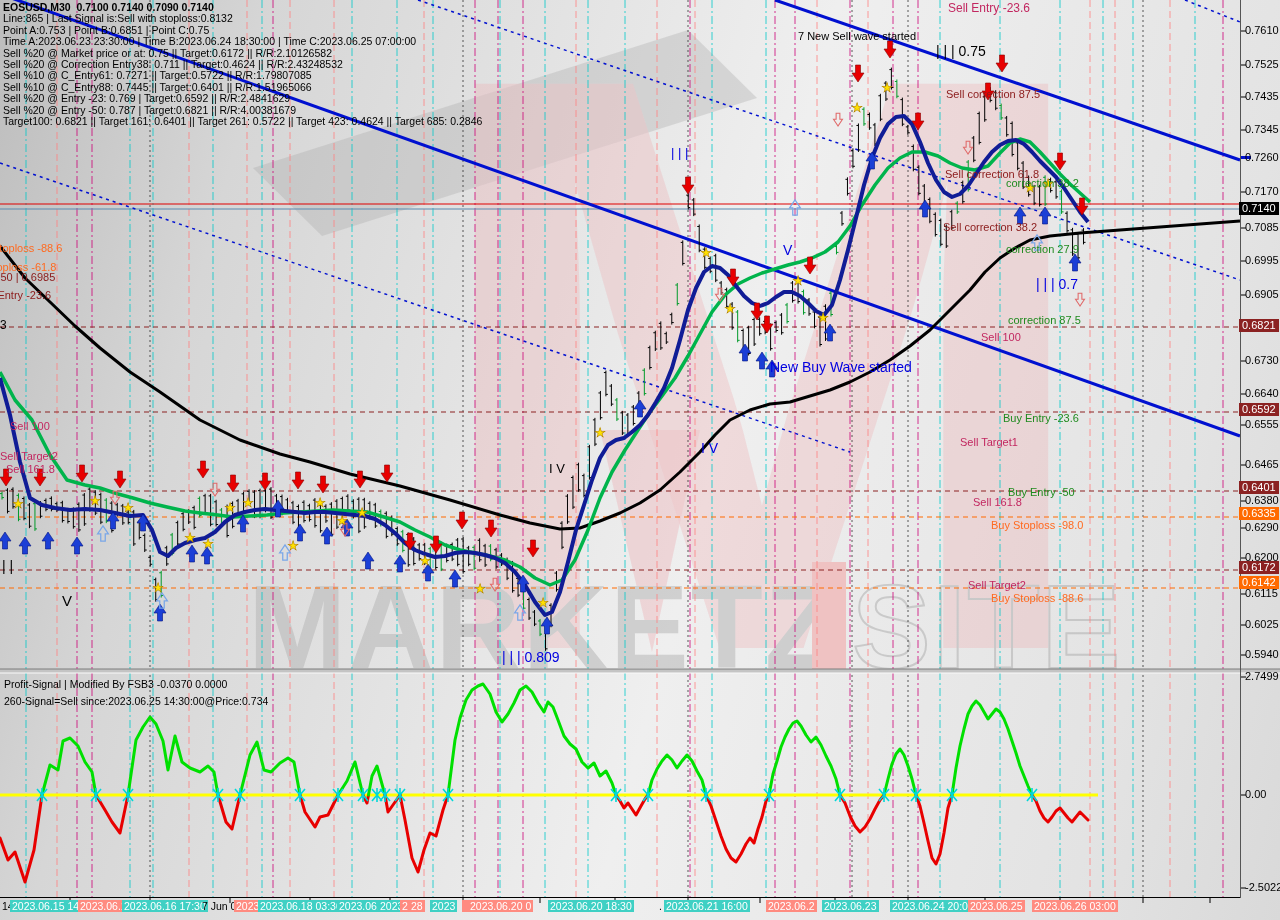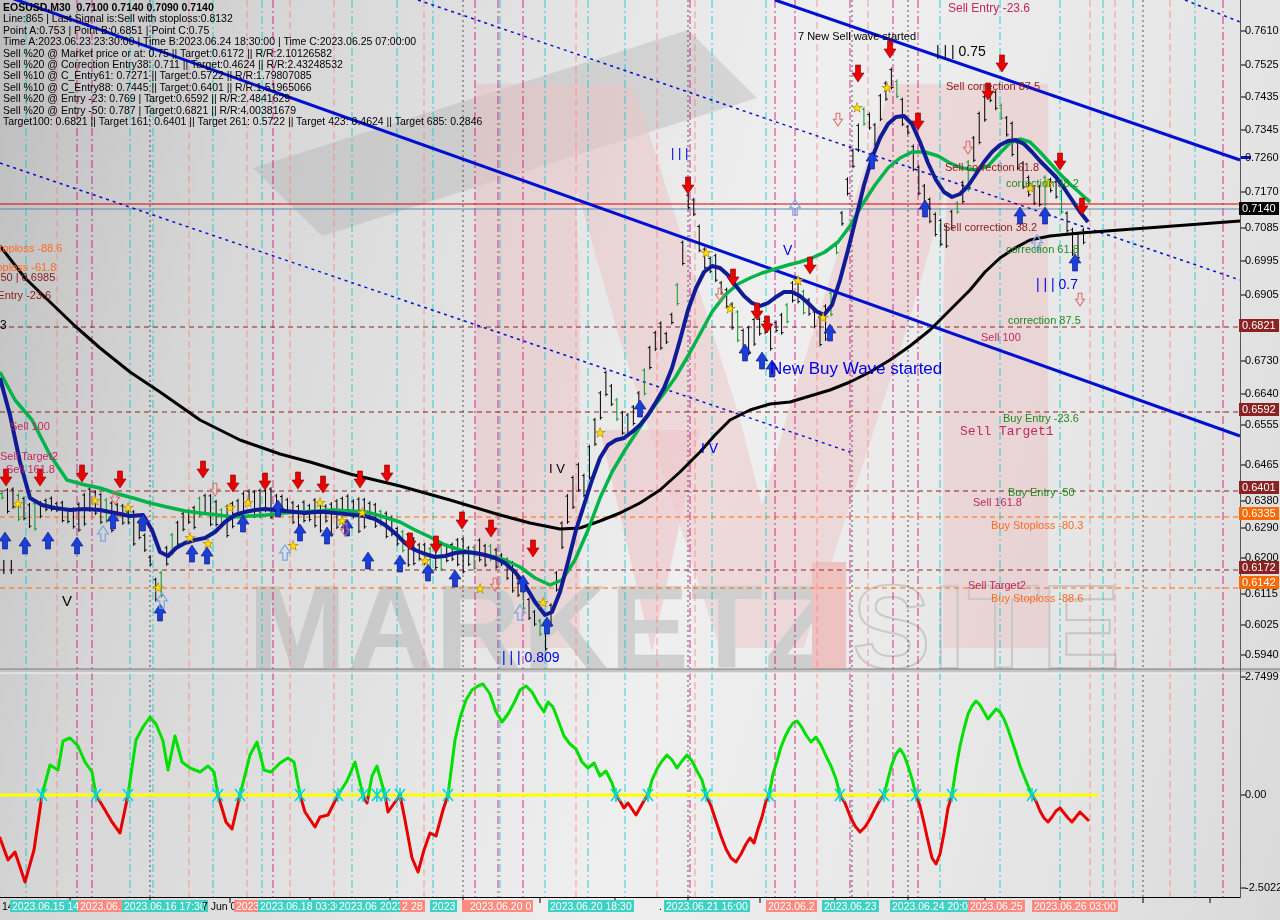--- a/index.html
+++ b/index.html
@@ -953,49 +953,49 @@
         <line x1="1060" y1="898" x2="1060" y2="903" stroke="#000" stroke-width="1"></line>
         <line x1="1143" y1="898" x2="1143" y2="903" stroke="#000" stroke-width="1"></line>
         <line x1="1210" y1="898" x2="1210" y2="903" stroke="#000" stroke-width="1"></line>
       </g>
     </svg>
   <div id="info"><div class="b">EOSUSD,M30  0.7100 0.7140 0.7090 0.7140</div><div>Line:865 | Last Signal is:Sell with stoploss:0.8132</div><div>Point A:0.753 | Point B:0.6851 | Point C:0.75</div><div>Time A:2023.06.23 23:30:00 | Time B:2023.06.24 18:30:00 | Time C:2023.06.25 07:00:00</div><div>Sell %20 @ Market price or at: 0.75 || Target:0.6172 || R/R:2.10126582</div><div>Sell %20 @ Correction Entry38: 0.711 || Target:0.4624 || R/R:2.43248532</div><div>Sell %10 @ C_Entry61: 0.7271 || Target:0.5722 || R/R:1.79807085</div><div>Sell %10 @ C_Entry88: 0.7445 || Target:0.6401 || R/R:1.51965066</div><div>Sell %20 @ Entry -23: 0.769 | Target:0.6592 || R/R:2.4841629</div><div>Sell %20 @ Entry -50: 0.787 | Target:0.6821 || R/R:4.00381679</div><div>Target100: 0.6821 || Target 161: 0.6401 || Target 261: 0.5722 || Target 423: 0.4624 || Target 685: 0.2846</div></div>
   <div id="annos">
       <div class="anno" style="left: 798px; top: 30px; color: rgb(0, 0, 0); font-size: 11px;">7 New Sell wave started</div>
       <div class="anno" style="left: 936px; top: 43px; color: rgb(0, 0, 0); font-size: 14px;">| | | 0.75</div>
       <div class="anno" style="left: 948px; top: 1px; color: rgb(194, 39, 96); font-size: 12px;">Sell Entry -23.6</div>
-      <div class="anno" style="left: 946px; top: 80px; color: rgb(139, 26, 26); font-size: 11px;">Sell correction 87.5</div>
-      <div class="anno" style="left: 945px; top: 161px; color: rgb(139, 26, 26); font-size: 11px;">Sell correction 61.8</div>
+      <div class="anno" style="left: 946px; top: 88px; color: rgb(139, 26, 26); font-size: 11px;">Sell correction 87.5</div>
+      <div class="anno" style="left: 945px; top: 168px; color: rgb(139, 26, 26); font-size: 11px;">Sell correction 61.8</div>
       <div class="anno" style="left: 1006px; top: 177px; color: rgb(31, 139, 31); font-size: 11px;">correction 38.2</div>
       <div class="anno" style="left: 943px; top: 221px; color: rgb(139, 26, 26); font-size: 11px;">Sell correction 38.2</div>
-      <div class="anno" style="left: 1006px; top: 243px; color: rgb(31, 139, 31); font-size: 11px;">correction 61.8</div>
+      <div class="anno" style="left: 1006px; top: 243px; color: rgb(31, 139, 31); font-size: 11px;">correction 27.9</div>
       <div class="anno" style="left: 1036px; top: 276px; color: rgb(0, 0, 224); font-size: 14px;">| | | 0.7</div>
       <div class="anno" style="left: 1008px; top: 314px; color: rgb(31, 139, 31); font-size: 11px;">correction 87.5</div>
       <div class="anno" style="left: 981px; top: 331px; color: rgb(194, 39, 96); font-size: 11px;">Sell 100</div>
       <div class="anno" style="left: 1003px; top: 412px; color: rgb(31, 139, 31); font-size: 11px;">Buy Entry -23.6</div>
-      <div class="anno" style="left: 960px; top: 424px; color: rgb(194, 39, 96); font-size: 13px; font-family: Liberation Mono, monospace;">Sell Target1</div>
+      <div class="anno" style="left: 960px; top: 436px; color: rgb(194, 39, 96); font-size: 11px;">Sell Target1</div>
       <div class="anno" style="left: 1008px; top: 486px; color: rgb(31, 139, 31); font-size: 11px;">Buy Entry -50</div>
       <div class="anno" style="left: 973px; top: 496px; color: rgb(194, 39, 96); font-size: 11px;">Sell 161.8</div>
-      <div class="anno" style="left: 991px; top: 519px; color: rgb(255, 106, 32); font-size: 11px;">Buy Stoploss -80.3</div>
+      <div class="anno" style="left: 991px; top: 519px; color: rgb(255, 106, 32); font-size: 11px;">Buy Stoploss -98.0</div>
       <div class="anno" style="left: 968px; top: 579px; color: rgb(194, 39, 96); font-size: 11px;">Sell Target2</div>
       <div class="anno" style="left: 991px; top: 592px; color: rgb(255, 106, 32); font-size: 11px;">Buy Stoploss -88.6</div>
       <div class="anno" style="left: -8px; top: 242px; color: rgb(255, 106, 32); font-size: 11px;">Stoploss -88.6</div>
       <div class="anno" style="left: -14px; top: 261px; color: rgb(255, 106, 32); font-size: 11px;">Stoploss -61.8</div>
       <div class="anno" style="left: -32px; top: 271px; color: rgb(139, 26, 26); font-size: 11px;">Entry -50 | 0.6985</div>
       <div class="anno" style="left: -24px; top: 289px; color: rgb(139, 26, 26); font-size: 11px;">Sell Entry -23.6</div>
       <div class="anno" style="left: 0px; top: 318px; color: rgb(0, 0, 0); font-size: 12px;">3</div>
       <div class="anno" style="left: 10px; top: 420px; color: rgb(194, 39, 96); font-size: 11px;">Sell 100</div>
       <div class="anno" style="left: 0px; top: 450px; color: rgb(194, 39, 96); font-size: 11px;">Sell Target2</div>
       <div class="anno" style="left: 6px; top: 463px; color: rgb(194, 39, 96); font-size: 11px;">Sell 161.8</div>
       <div class="anno" style="left: 2px; top: 558px; color: rgb(0, 0, 0); font-size: 14px;">| |</div>
       <div class="anno" style="left: 62px; top: 592px; color: rgb(0, 0, 0); font-size: 15px;">V</div>
       <div class="anno" style="left: 549px; top: 461px; color: rgb(0, 0, 0); font-size: 13px;">I V</div>
       <div class="anno" style="left: 783px; top: 242px; color: rgb(0, 0, 224); font-size: 14px;">V</div>
       <div class="anno" style="left: 701px; top: 440px; color: rgb(0, 0, 224); font-size: 14px;">I V</div>
-      <div class="anno" style="left: 770px; top: 359px; color: rgb(0, 0, 224); font-size: 17px;">New Buy Wave started</div>
+      <div class="anno" style="left: 770px; top: 359px; color: rgb(0, 0, 224); font-size: 14px;">New Buy Wave started</div>
       <div class="anno" style="left: 502px; top: 649px; color: rgb(0, 0, 224); font-size: 14px;">| | | 0.809</div>
       <div class="anno" style="left: 671px; top: 145px; color: rgb(0, 0, 224); font-size: 13px;">| | |</div>
     </div>
   <div id="paxis">
       <div class="pl" style="top: 24px;">0.7610</div>
       <div class="pl" style="top: 58px;">0.7525</div>
       <div class="pl" style="top: 90px;">0.7435</div>
       <div class="pl" style="top: 123px;">0.7345</div>
       <div class="pl" style="top: 151px;">0.7260</div>
       <div class="pl" style="top: 185px;">0.7170</div>
@@ -1039,13 +1039,17 @@
       <div class="tl salmon" style="left: 462px; padding-left: 8px;">2023.06.20 0</div>
       <div class="tl cyan" style="left: 548px;">2023.06.20 18:30</div>
       <div class="tl none" style="left: 657px;">.</div>
       <div class="tl cyan" style="left: 664px;">2023.06.21 16:00</div>
       <div class="tl salmon" style="left: 766px;">2023.06.2</div>
       <div class="tl cyan" style="left: 822px;">2023.06.23</div>
       <div class="tl cyan" style="left: 890px;">2023.06.24 20:0</div>
       <div class="tl salmon" style="left: 968px;">2023.06.25</div>
       <div class="tl salmon" style="left: 1032px;">2023.06.26 03:00</div>
     </div>
+  <div id="ptitles">
+    <div>Profit-Signal | Modified By FSB3 -0.0370 0.0000</div>
+    <div>260-Signal=Sell since:2023.06.25 14:30:00@Price:0.734</div>
+  </div>
 </div>
 
 </body></html>

